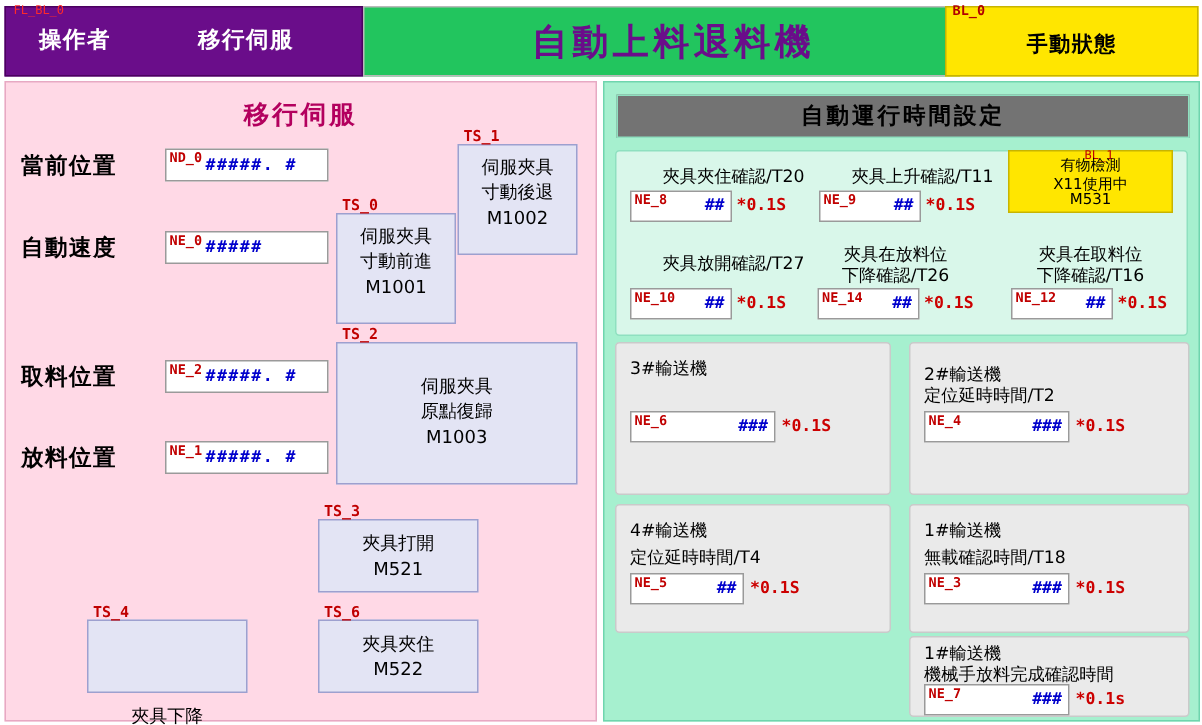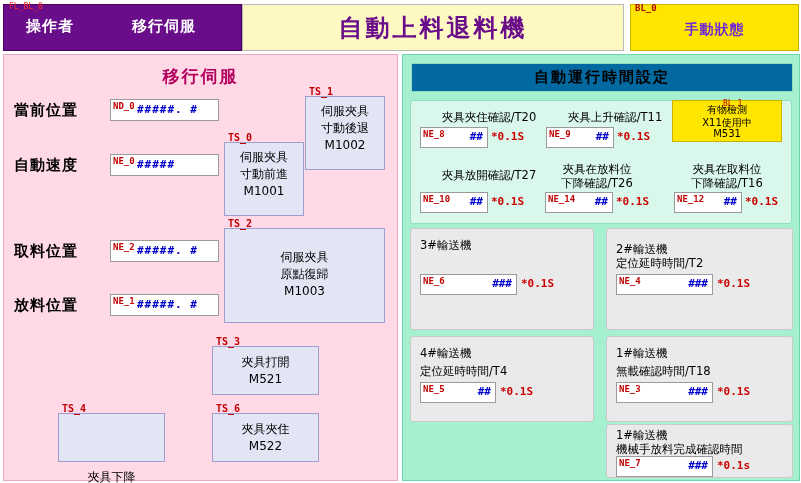--- a/index.html
+++ b/index.html
@@ -23,36 +23,36 @@
   }
   .hdr-btn{
     position:absolute;top:12px;color:#ffffff;font-size:15px;font-weight:bold;
     letter-spacing:1px;
   }
   .hdr-btn.b1{left:22px;}
   .hdr-btn.b2{left:128px;}
 
   .hdr-title{
     position:absolute;left:242px;top:4px;width:380px;height:45px;
-    background:#fef9c3;border:1px solid #b9b9b9;
+    background:#22c55e;border:1px solid #b9b9b9;
     display:flex;align-items:center;justify-content:center;
-    color:#6a0d8a;font-size:24px;font-weight:bold;letter-spacing:3px;
+    color:#6a0d8a;font-size:24px;font-weight:bold;letter-spacing:3px;padding-left:16px;
   }
 
   .hdr-status{
     position:absolute;left:630px;top:4px;width:167px;height:45px;
     background:#ffe600;border:1px solid #c8b400;
   }
   .hdr-status .tag{
     position:absolute;left:4px;top:-2px;font-size:9px;color:#b00000;font-weight:bold;
     font-family:"DejaVu Sans Mono","Liberation Mono",monospace;
   }
   .hdr-status .txt{
     position:absolute;left:0;top:16px;width:167px;text-align:center;
-    color:#6d28d9;font-size:14px;font-weight:bold;letter-spacing:1px;
+    color:#000000;font-size:14px;font-weight:bold;letter-spacing:1px;
   }
 
   
   .left-panel{
     position:absolute;left:3px;top:54px;width:393px;height:425px;
     background:#ffd9e6;border:1px solid #e7a9c3;
   }
   .left-title{
     position:absolute;left:0;top:10px;width:393px;text-align:center;
     color:#b3005e;font-size:17px;font-weight:bold;letter-spacing:2px;
@@ -82,21 +82,21 @@
   }
   .lavbtn .inner{padding-top:6px;}
 
   
   .right-panel{
     position:absolute;left:402px;top:54px;width:396px;height:425px;
     background:#a6f0cf;border:1px solid #6fd5ae;
   }
   .right-title-box{
     position:absolute;left:8px;top:8px;width:380px;height:27px;
-    background:#0369a1;border:1px solid #8fe0c0;
+    background:#737373;border:1px solid #8fe0c0;
     display:flex;align-items:center;justify-content:center;
     color:#000;font-size:15px;font-weight:bold;letter-spacing:2px;
   }
   .grp{
     position:absolute;background:#eaeaea;border:1px solid #cacaca;border-radius:3px;
   }
   .grp-a{background:#d9f7ea;border:1px solid #8fe0c0;}
   .cap{
     position:absolute;text-align:center;color:#000;font-size:11.5px;line-height:14px;
   }

